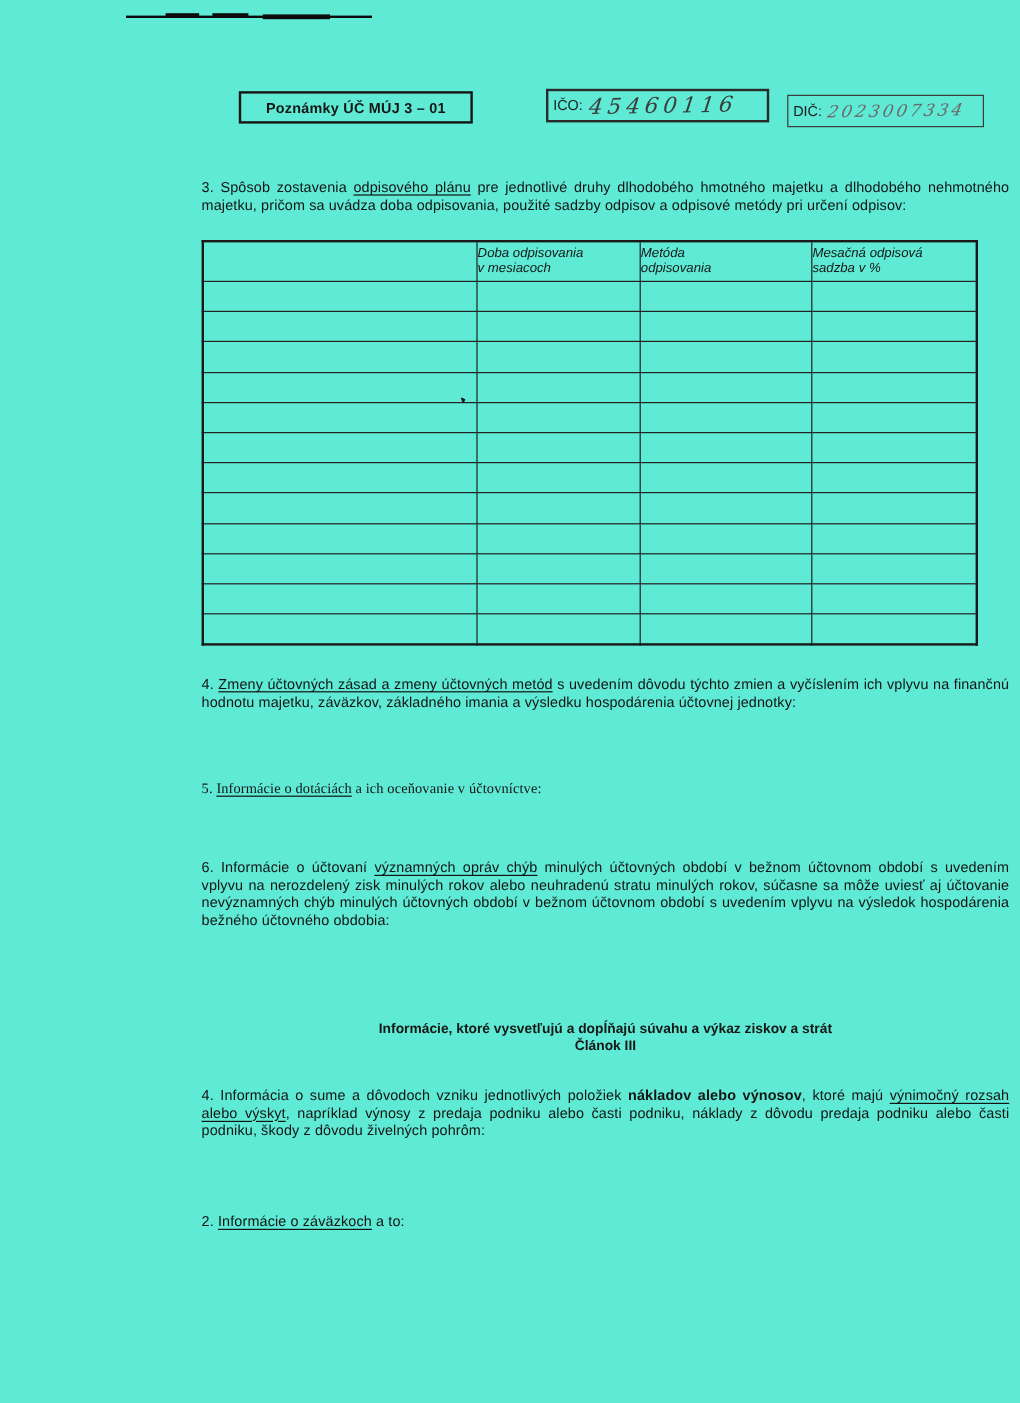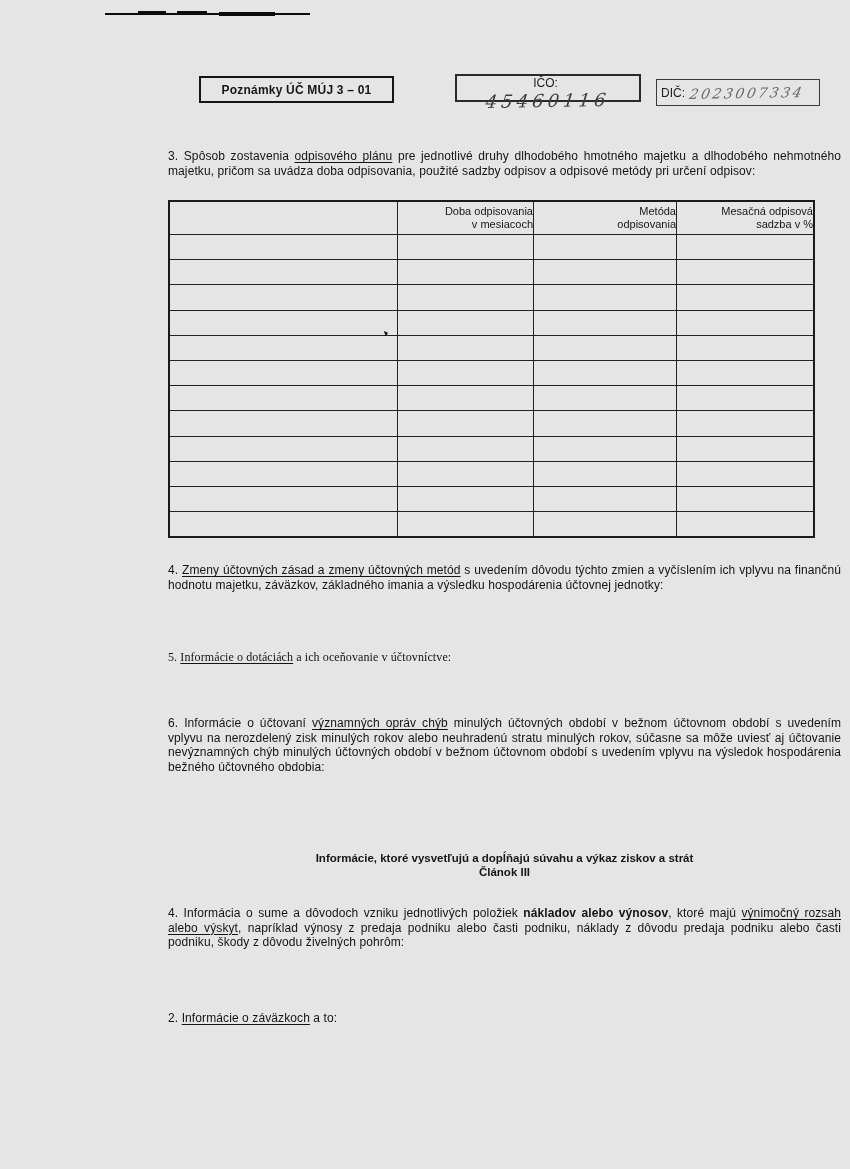--- a/index.html
+++ b/index.html
@@ -6,38 +6,38 @@
   body {
     width:850px; height:1169px;
     background:#ffffff;
     font-family:"Liberation Sans", sans-serif;
     color:#161616;
     position:relative;
     overflow:hidden;
   }
   .page {
     position:absolute; inset:0;
-    background:#e5e5e5;
+    background:#5eead4;
   }
 
   
   .artifact { position:absolute; background:#0c0c0c; }
 
   
   .form-code-box {
     position:absolute; left:199px; top:76px; width:191px; height:23px;
     border:2px solid #151515;
     display:flex; align-items:center; justify-content:center;
     font-size:12px; font-weight:bold; letter-spacing:0.2px;
   }
   .id-box {
     position:absolute; display:flex; align-items:center;
     border:2px solid #2a2a2a; padding:0 4px; box-sizing:border-box;
   }
-  .ico-box { left:455px; top:74px; width:186px; height:28px;flex-direction:column; }
+  .ico-box { left:455px; top:74px; width:186px; height:28px; }
   .dic-box { left:656px; top:79px; width:164px; height:27px; border-width:1.5px; border-color:#3a3a3a; }
   .id-label { font-size:12px; color:#1c1c1c; margin-right:5px; white-space:nowrap; }
   .hand {
     font-family:"DejaVu Serif", serif;
     font-style:italic;
     transform:skewX(-8deg) rotate(-1deg);
     font-size:18px; letter-spacing:4px; color:#3c3c3c;
     white-space:nowrap;
   }
   .hand-faint {
@@ -65,22 +65,22 @@
     border:1.5px solid #222;
     padding:0; margin:0;
   }
   table.dep th { height:32px; vertical-align:middle; }
   table.dep td { height:24.2px; }
   .c0 { width:227px; }
   .c1 { width:135px; }
   .c2 { width:142px; }
   .c3 { width:136px; }
   .th-text {
-    font-weight:normal;
-    font-size:11px; line-height:13px; text-align:right;
+    font-style:italic; font-weight:normal;
+    font-size:11px; line-height:13px; text-align:left;
   }
   .th-line { display:block; }
 
   
   .article-heading {
     position:absolute; left:168px; width:673px; top:851px;
     text-align:center; font-weight:bold;
     font-size:11.5px; line-height:14px; margin:0;
   }
   .article-heading span { display:block; }

